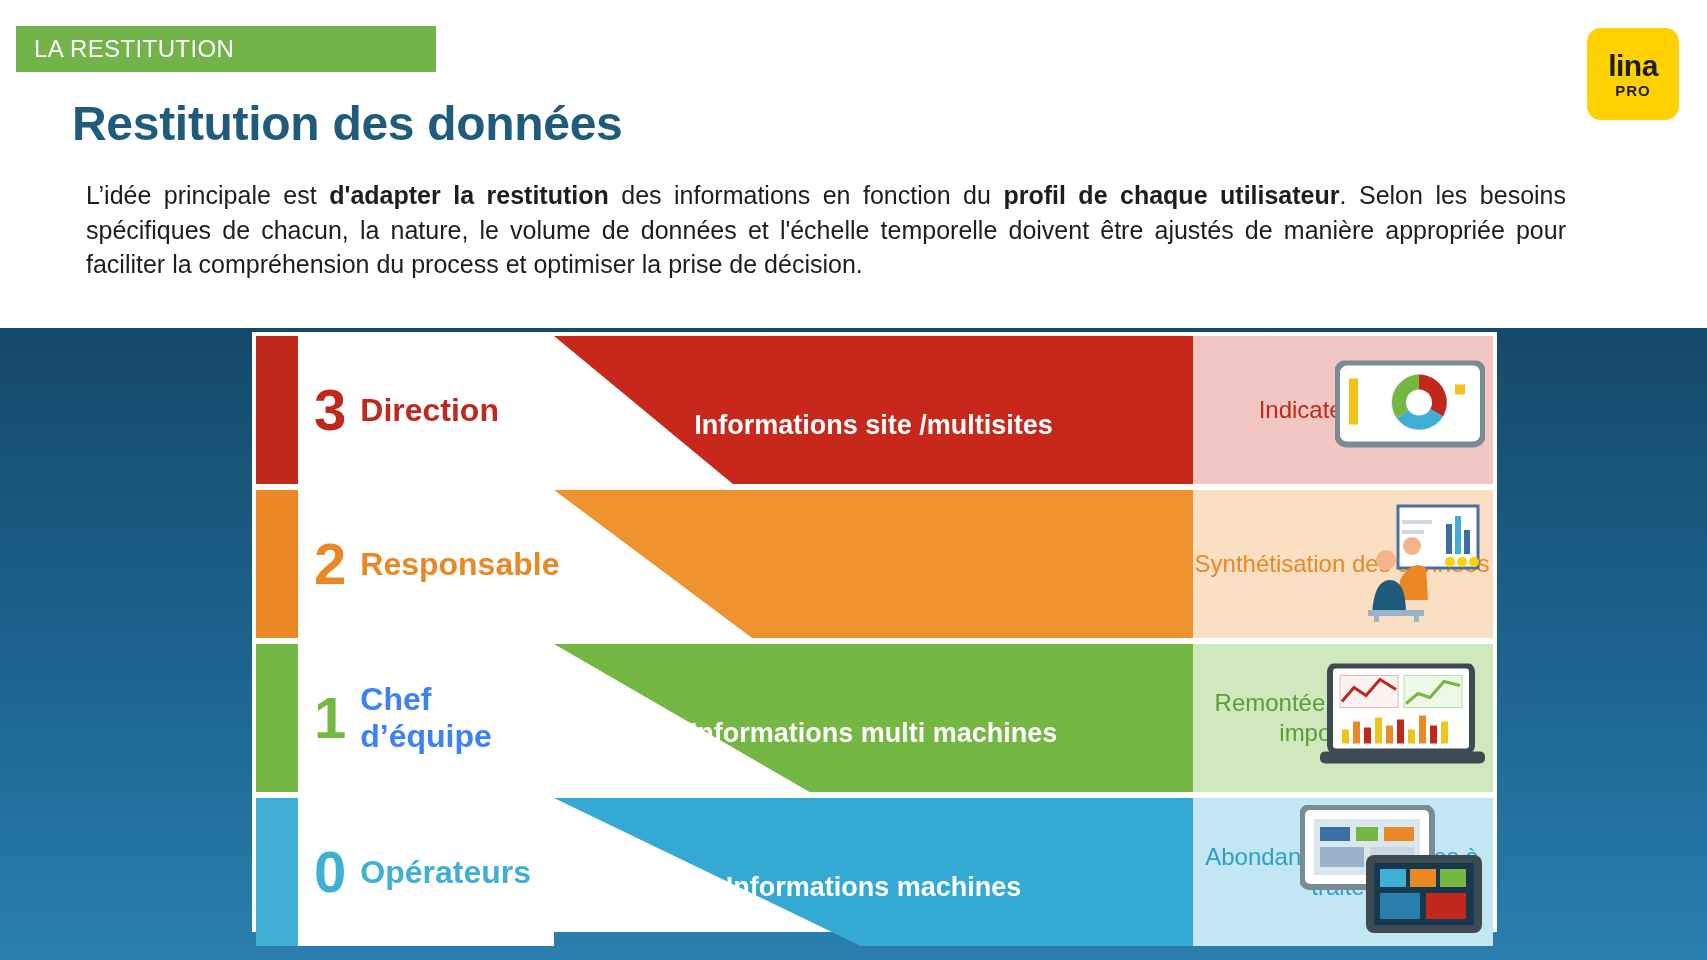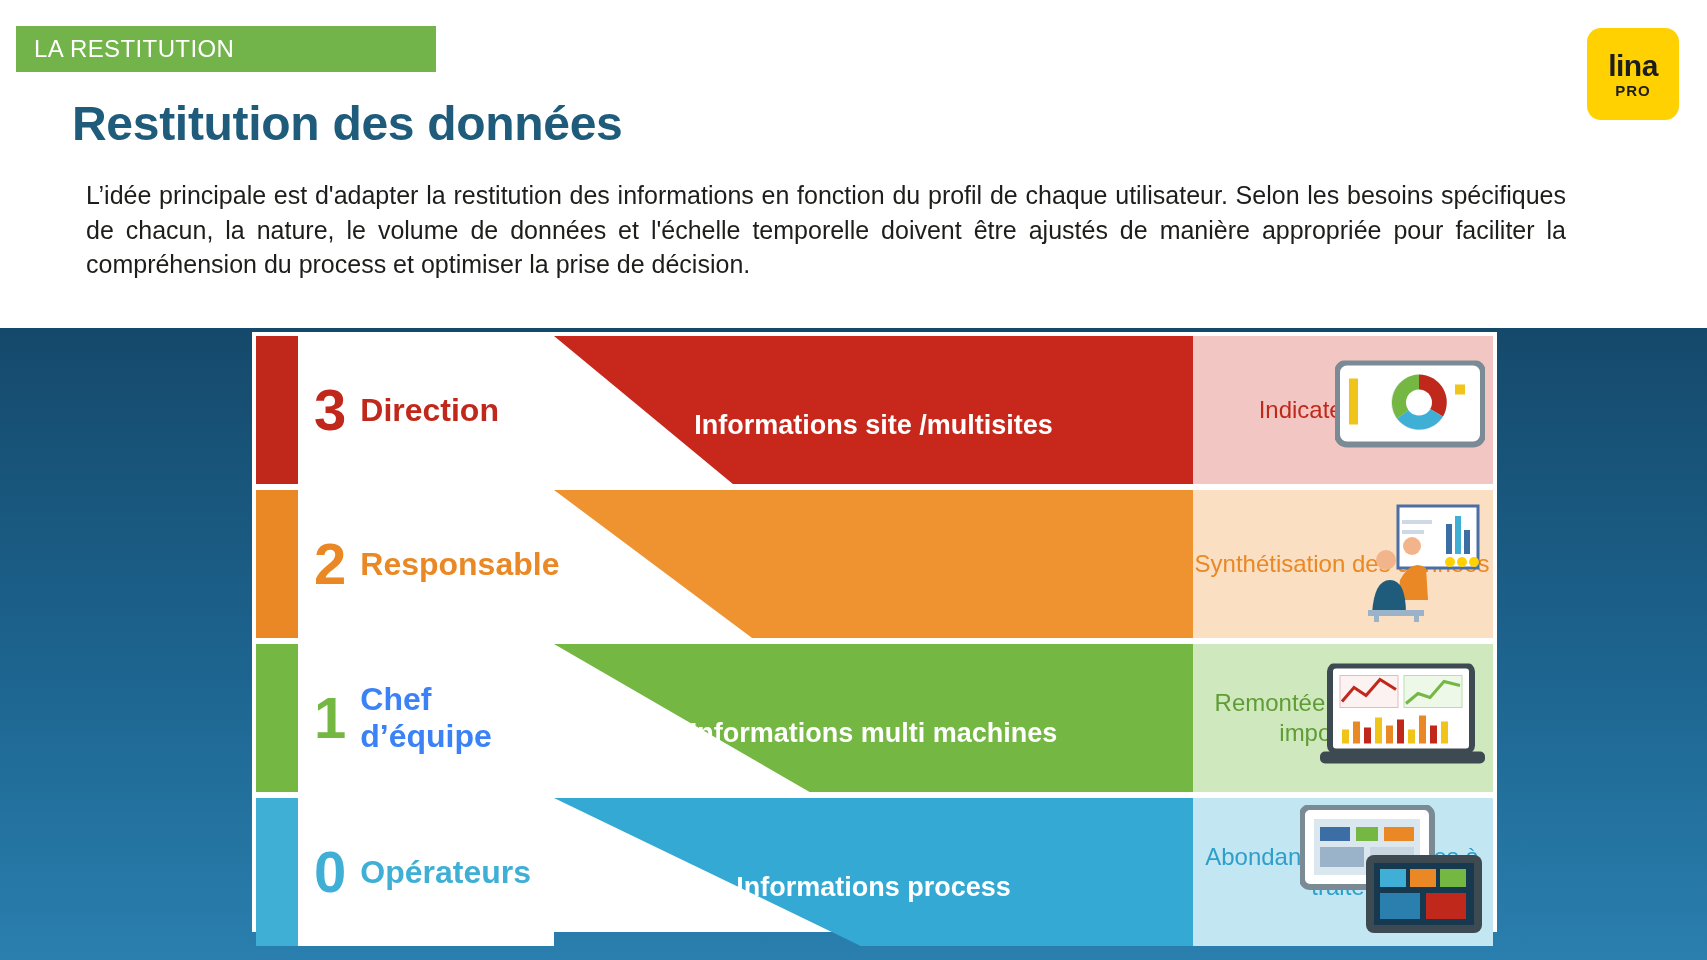--- a/index.html
+++ b/index.html
@@ -70,21 +70,21 @@
   
   .paragraph {
     position: absolute;
     left: 86px; top: 178px;
     width: 1480px;
     font-size: 25px;
     line-height: 1.38;
     color: #1d1d1b;
     text-align: justify;
   }
-  .paragraph b { font-weight: normal; margin-top: 23px; }
+  .paragraph b { font-weight: bold; margin-top: 23px; }
 
   
   .blue-band {
     position: absolute;
     left: 0; top: 328px;
     width: 1707px; height: 632px;
     background: linear-gradient(180deg, #15496b 0%, #1d6590 55%, #2a7fae 100%);
   }
 
   
@@ -335,21 +335,21 @@
     <div class="rowgap"></div>
 
     <div class="row row-0">
       <div class="left-block">
         <div class="bar c0-bar"></div>
         <div class="num c0-num">0</div>
         <div class="role c0-role">Opérateurs</div>
       </div>
       <div class="mid">
         <div class="mid-fill c0-mid" style="clip-path: polygon(0 0, 100% 0, 100% 100%, 48% 100%);"></div>
-        <div class="mid-text">Informations process</div>
+        <div class="mid-text">Informations machines</div>
       </div>
       <div class="right-block c0-right">
         <div class="right-text c0-righttext">Abondance de données à traiter</div>
         <div class="illus">
           <svg width="185" height="130" viewBox="0 0 185 130">
             <rect x="2" y="2" width="130" height="80" rx="8" fill="#ffffff" stroke="#7b8b96" stroke-width="6"></rect>
             <rect x="14" y="14" width="106" height="56" fill="#dbe7ef"></rect>
             <rect x="20" y="22" width="30" height="14" fill="#3a6ea5"></rect>
             <rect x="56" y="22" width="22" height="14" fill="#74b743"></rect>
             <rect x="84" y="22" width="30" height="14" fill="#e98824"></rect>

